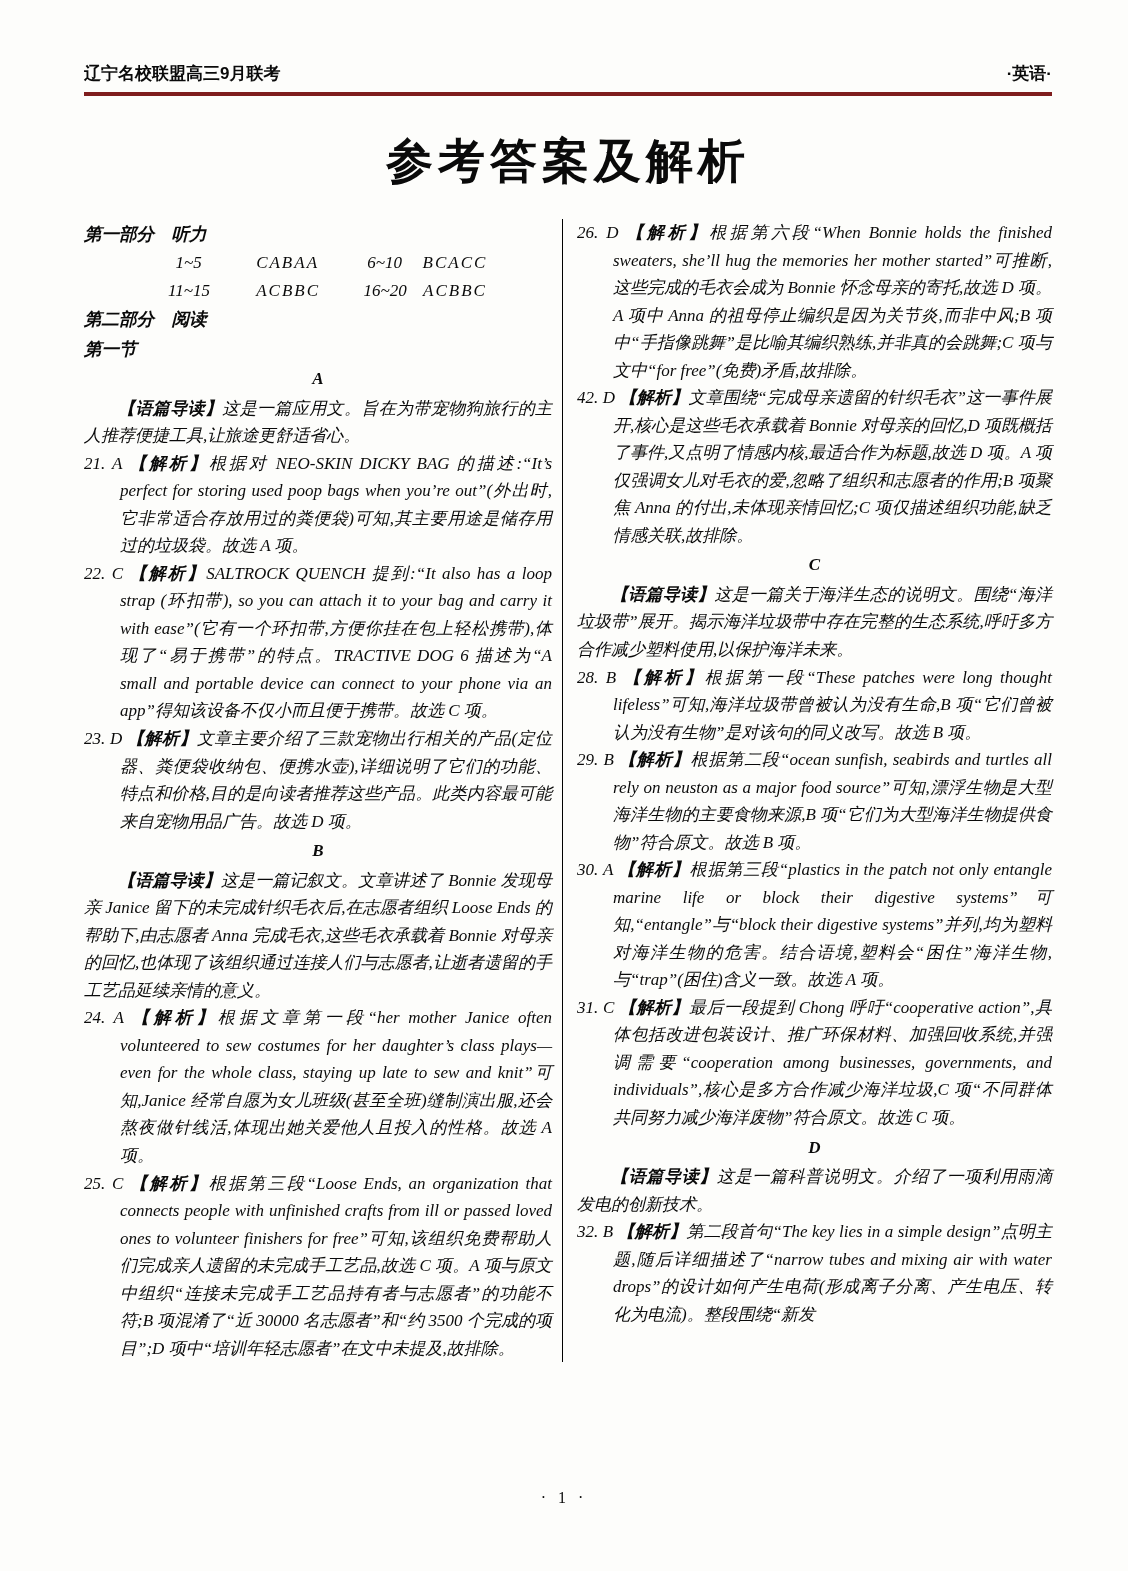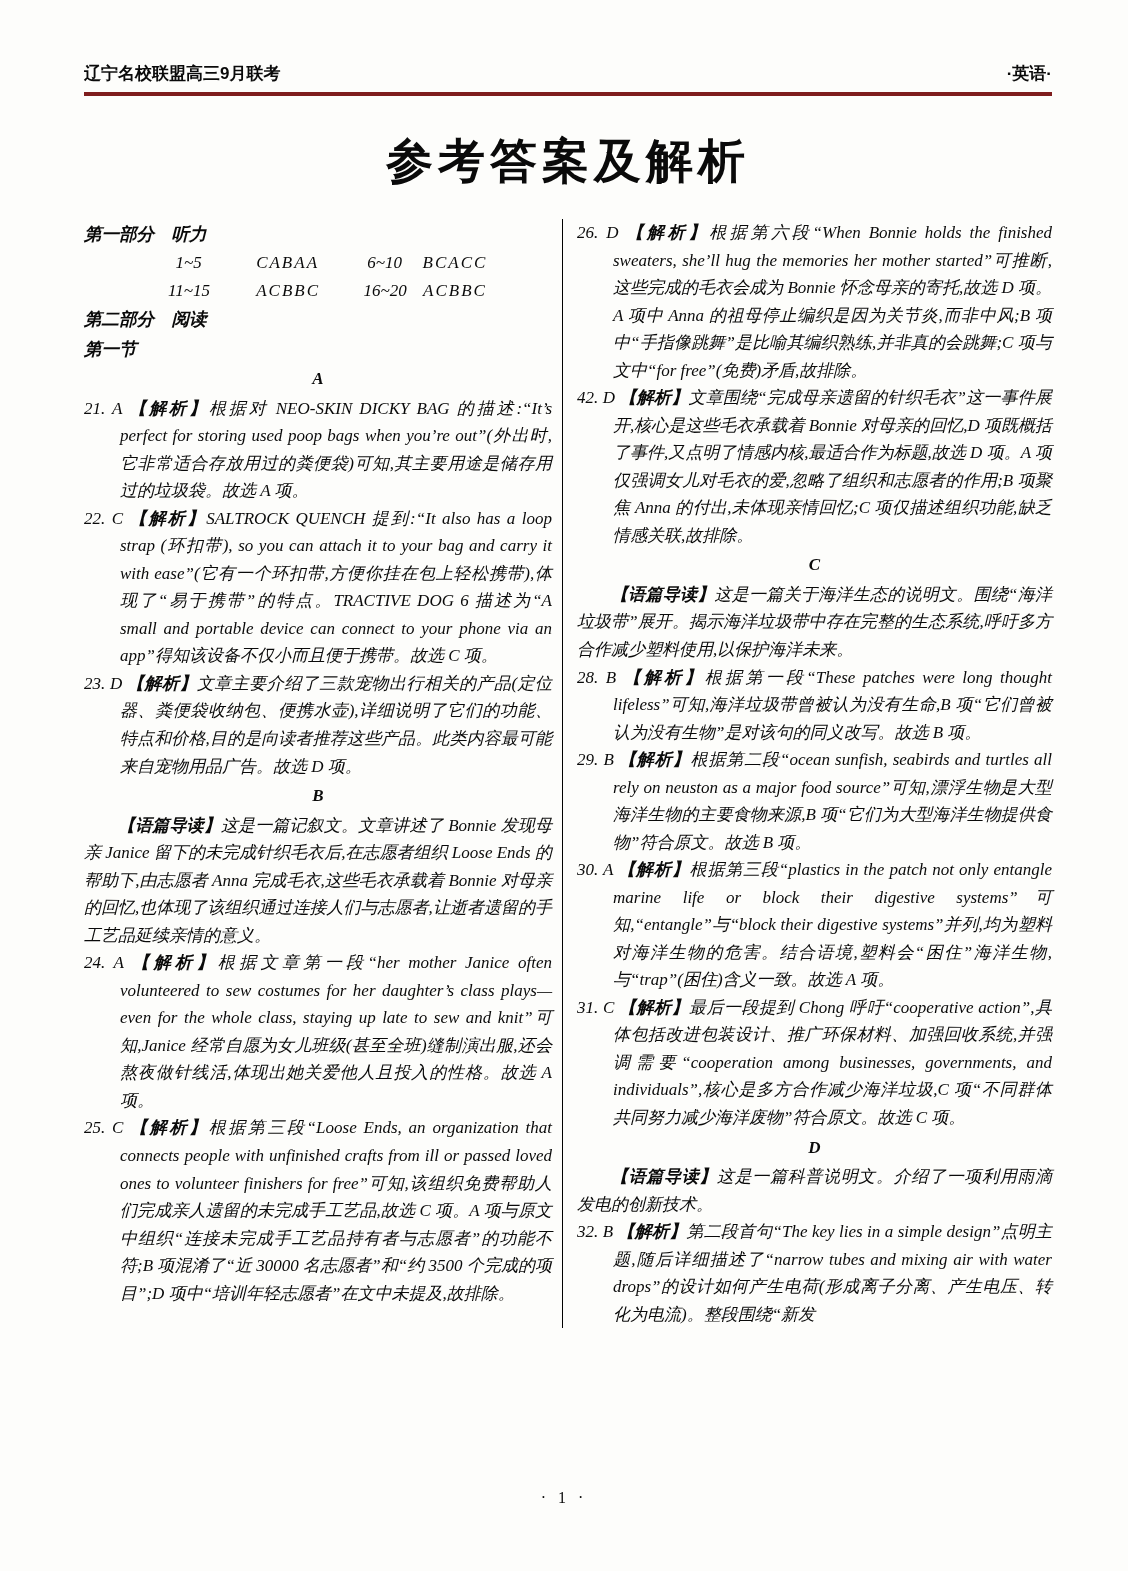--- a/index.html
+++ b/index.html
@@ -91,20 +91,21 @@
 
       <p class="ans-row"><span class="rg-a">1~5</span><span class="an-a">CABAA</span><span class="rg-b">6~10</span><span class="an-b">BCACC</span></p>
 
       <p class="ans-row"><span class="rg-a">11~15</span><span class="an-a">ACBBC</span><span class="rg-b">16~20</span><span class="an-b">ACBBC</span></p>
 
       <p class="part-heading">第二部分　阅读</p>
       <p class="part-heading">第一节</p>
 
       <p class="passage-label">A</p>
 
+      <p class="intro"><b class="tag">【语篇导读】</b><span>这是一篇应用文。旨在为带宠物狗旅行的主人推荐便捷工具,让旅途更舒适省心。</span></p>
 
       <p class="item"><span class="num">21. A</span> <b class="tag">【解析】</b><span>根据对 NEO-SKIN DICKY BAG 的描述:“It’s perfect for storing used poop bags when you’re out”(外出时,它非常适合存放用过的粪便袋)可知,其主要用途是储存用过的垃圾袋。故选 A 项。</span></p>
 
       <p class="item"><span class="num">22. C</span> <b class="tag">【解析】</b><span>SALTROCK QUENCH 提到:“It also has a loop strap (环扣带), so you can attach it to your bag and carry it with ease”(它有一个环扣带,方便你挂在包上轻松携带),体现了“易于携带”的特点。TRACTIVE DOG 6 描述为“A small and portable device can connect to your phone via an app”得知该设备不仅小而且便于携带。故选 C 项。</span></p>
 
       <p class="item"><span class="num">23. D</span> <b class="tag">【解析】</b><span>文章主要介绍了三款宠物出行相关的产品(定位器、粪便袋收纳包、便携水壶),详细说明了它们的功能、特点和价格,目的是向读者推荐这些产品。此类内容最可能来自宠物用品广告。故选 D 项。</span></p>
 
       <p class="passage-label">B</p>
 
       <p class="intro"><b class="tag">【语篇导读】</b><span>这是一篇记叙文。文章讲述了 Bonnie 发现母亲 Janice 留下的未完成针织毛衣后,在志愿者组织 Loose Ends 的帮助下,由志愿者 Anna 完成毛衣,这些毛衣承载着 Bonnie 对母亲的回忆,也体现了该组织通过连接人们与志愿者,让逝者遗留的手工艺品延续亲情的意义。</span></p>

